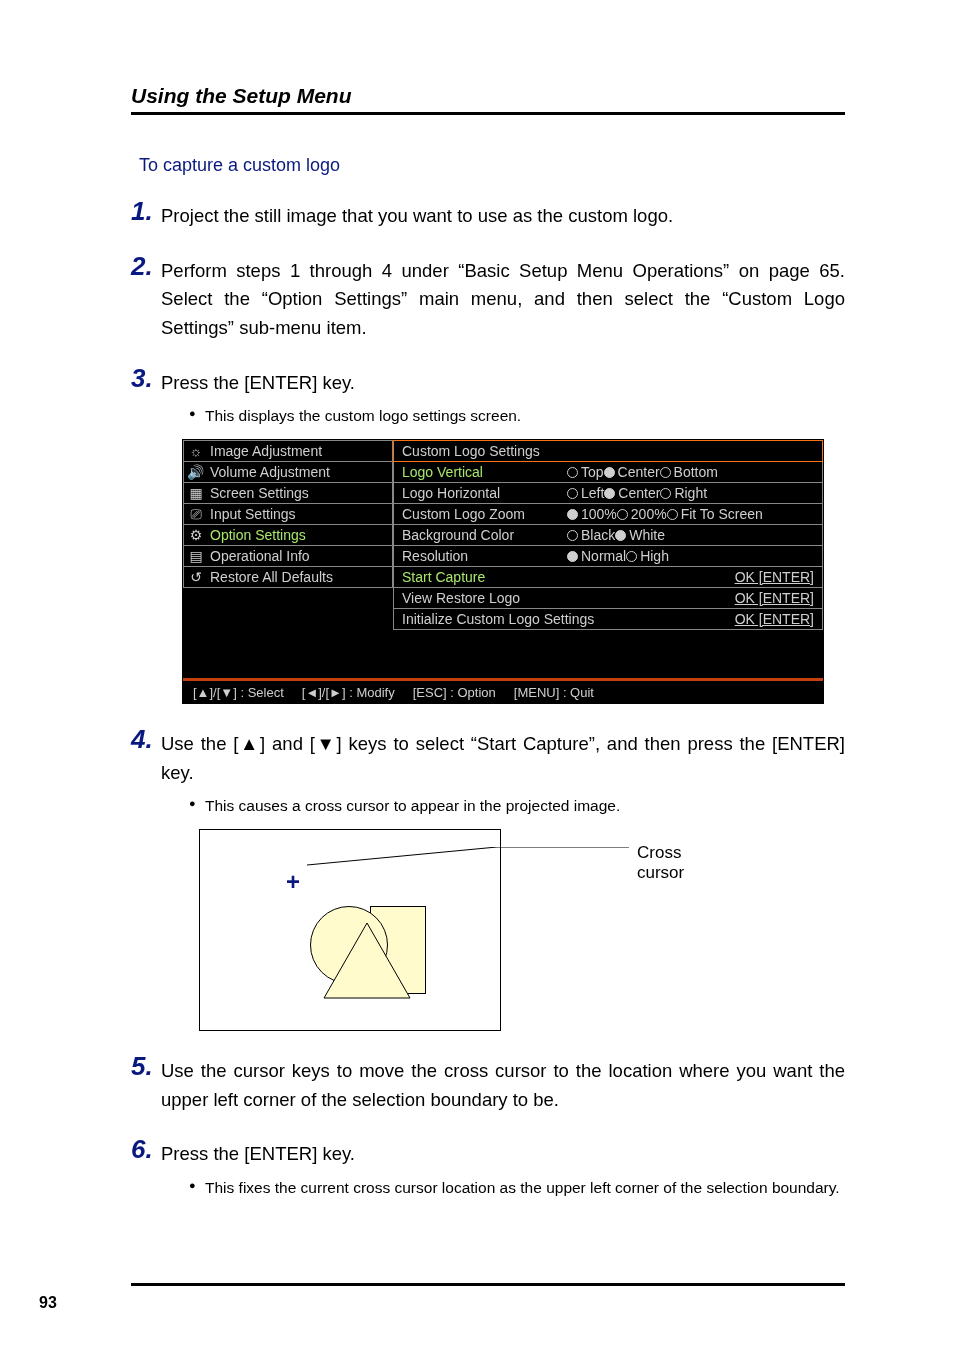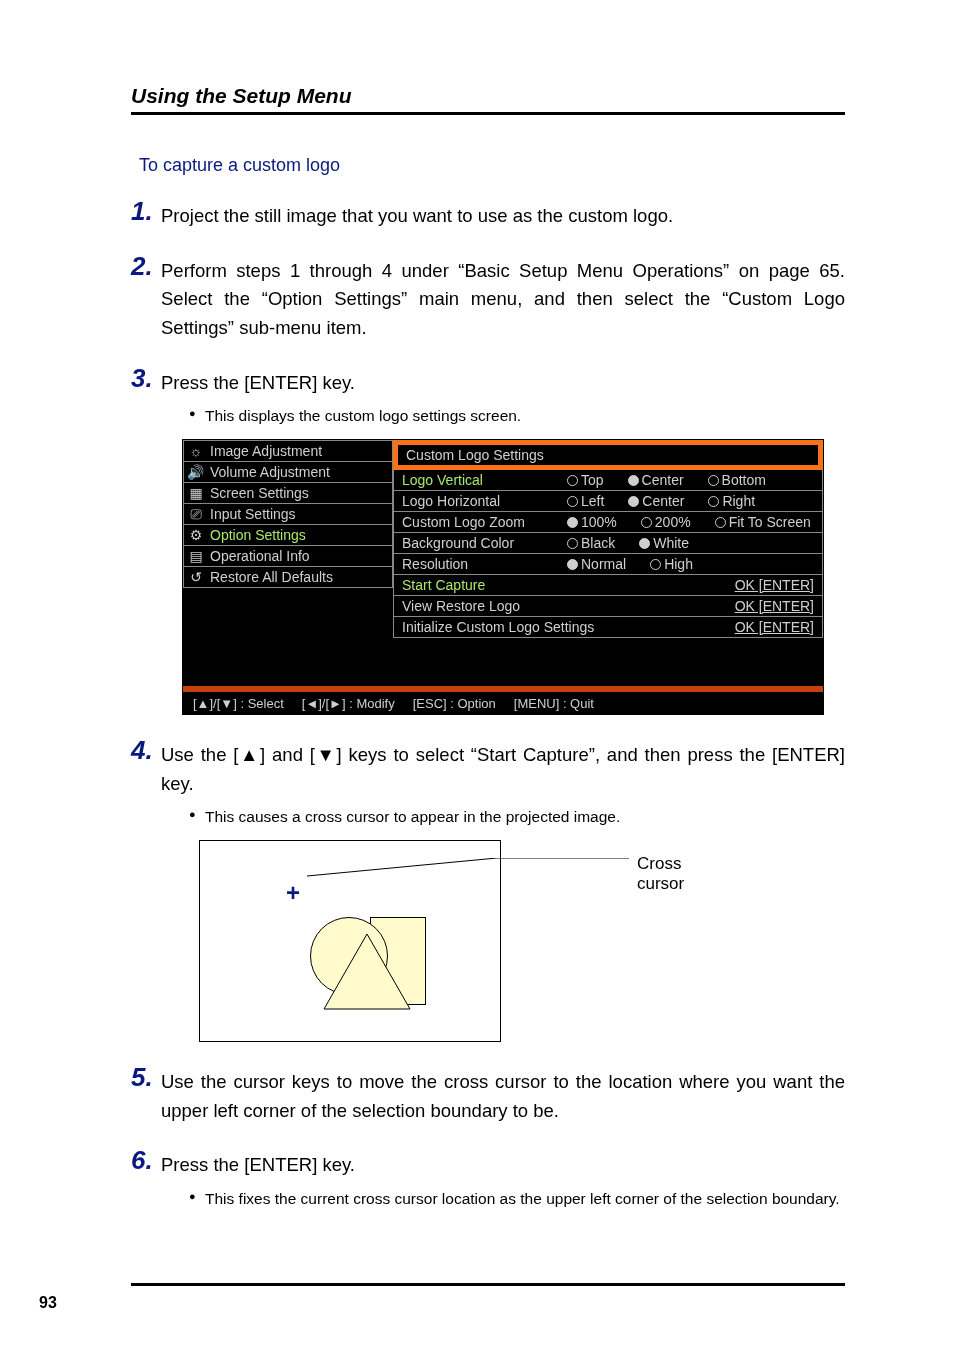--- a/index.html
+++ b/index.html
@@ -15,29 +15,29 @@
   .bullets li::before{content:"●";position:absolute;left:0;top:1px;font-size:11px;}
   
   .osd{width:640px;margin:6px auto 22px auto;background:#000;color:#cfcfcf;font-family:'Trebuchet MS',Tahoma,sans-serif;font-size:14px;border:1px solid #000;}
   .osd .pane{display:flex;}
   .osd .left{width:210px;border-right:0;}
   .osd .right{flex:1;}
   .m-row{display:flex;align-items:center;height:20px;border:1px solid #888;border-top:none;padding:0 4px;gap:6px;}
   .m-row:first-child{border-top:1px solid #888;}
   .m-row.sel{color:#a8e66c;}
   .m-icon{width:16px;display:inline-flex;justify-content:center;color:#cfcfcf;}
-  .r-title{height:20px;border:5px solid #f97316;display:flex;align-items:center;padding:0 8px;}
+  .r-title{height:20px;border:1px solid #f97316;display:flex;align-items:center;padding:0 8px;}
   .r-row{height:20px;border:1px solid #888;border-top:none;display:flex;align-items:center;padding:0 8px;gap:10px;}
   .r-row .lbl{width:155px;}
-  .r-row .opt{flex:1;display:flex;gap:24px;}
+  .r-row .opt{flex:1;display:flex;}
   .r-row.sel .lbl{color:#a8e66c;}
   .r-row.action .ok{margin-left:auto;color:#cfcfcf;text-decoration:underline;}
   .r-row.action.sel .lbl{color:#a8e66c;}
   .osd .gap{height:48px;}
-  .osd .hints{height:22px;border-top:6px solid #c2410c;display:flex;align-items:center;gap:18px;padding:0 10px;font-size:13px;}
+  .osd .hints{height:22px;border-top:3px solid #c2410c;display:flex;align-items:center;gap:18px;padding:0 10px;font-size:13px;}
   .radio{display:inline-flex;align-items:center;gap:3px;white-space:nowrap;}
   .dot{width:9px;height:9px;border:1px solid #cfcfcf;border-radius:50%;display:inline-block;}
   .dot.fill{background:#cfcfcf;}
   
   .diag-wrap{position:relative;width:430px;margin:10px 0 22px 38px;}
   .diag{width:300px;height:200px;border:1px solid #000;position:relative;background:#fff;}
   .shape-rect{position:absolute;left:170px;top:76px;width:54px;height:86px;border:1px solid #000;background:#fffbcc;}
   .shape-circ{position:absolute;left:110px;top:76px;width:76px;height:76px;border:1px solid #000;border-radius:50%;background:#fffbcc;}
   .shape-tri{position:absolute;left:124px;top:94px;width:0;height:0;border-left:43px solid transparent;border-right:43px solid transparent;border-bottom:74px solid #fffbcc;}
   .shape-tri::after{content:"";position:absolute;left:-43px;top:0;width:0;height:0;border-left:43px solid transparent;border-right:43px solid transparent;border-bottom:74px solid rgba(0,0,0,0);}

